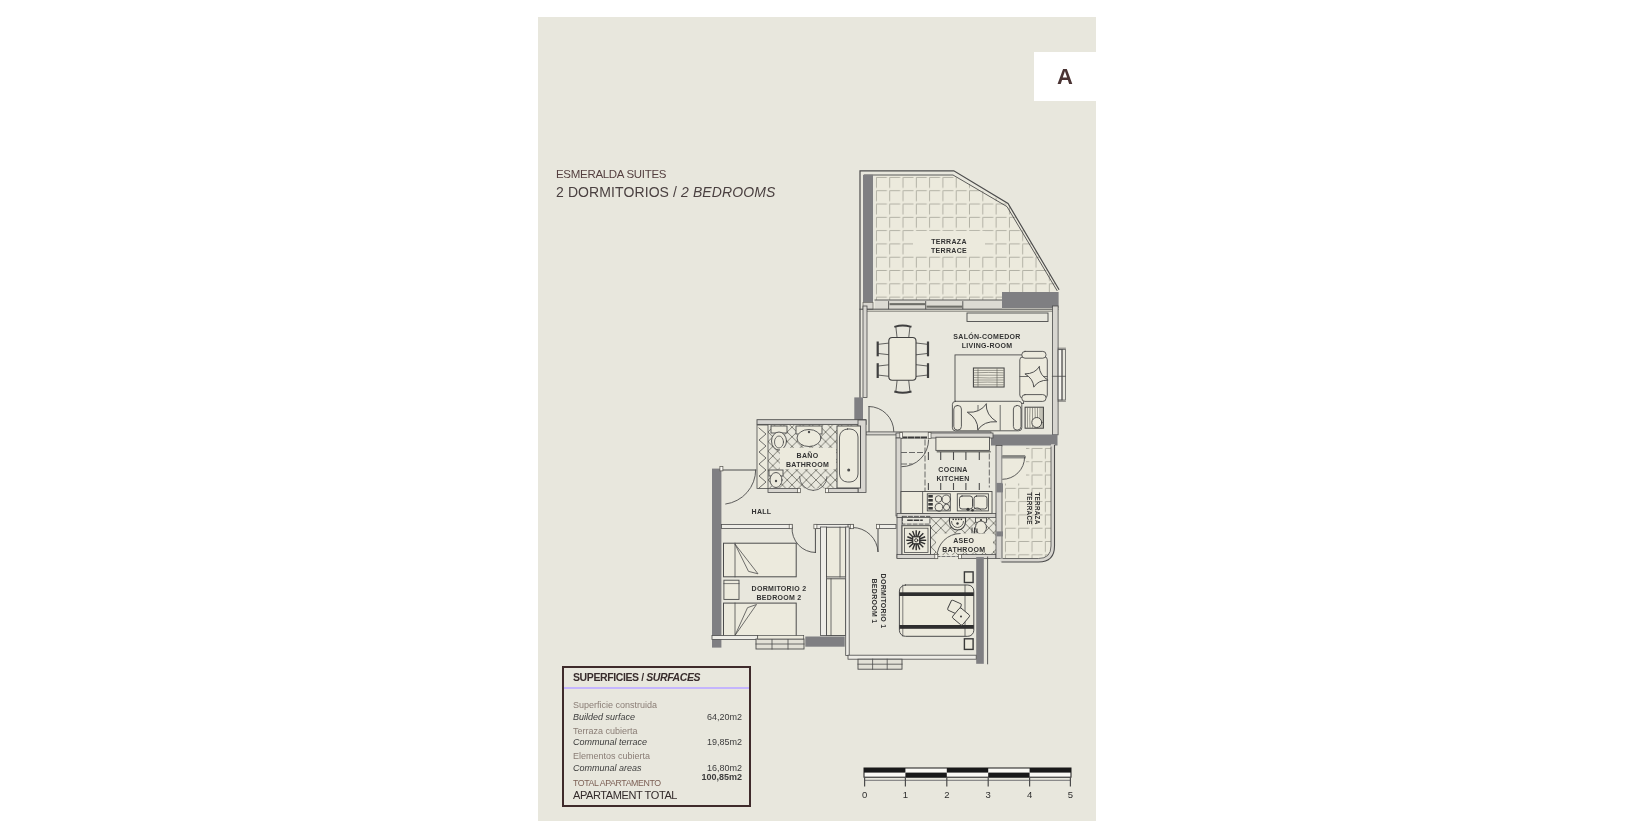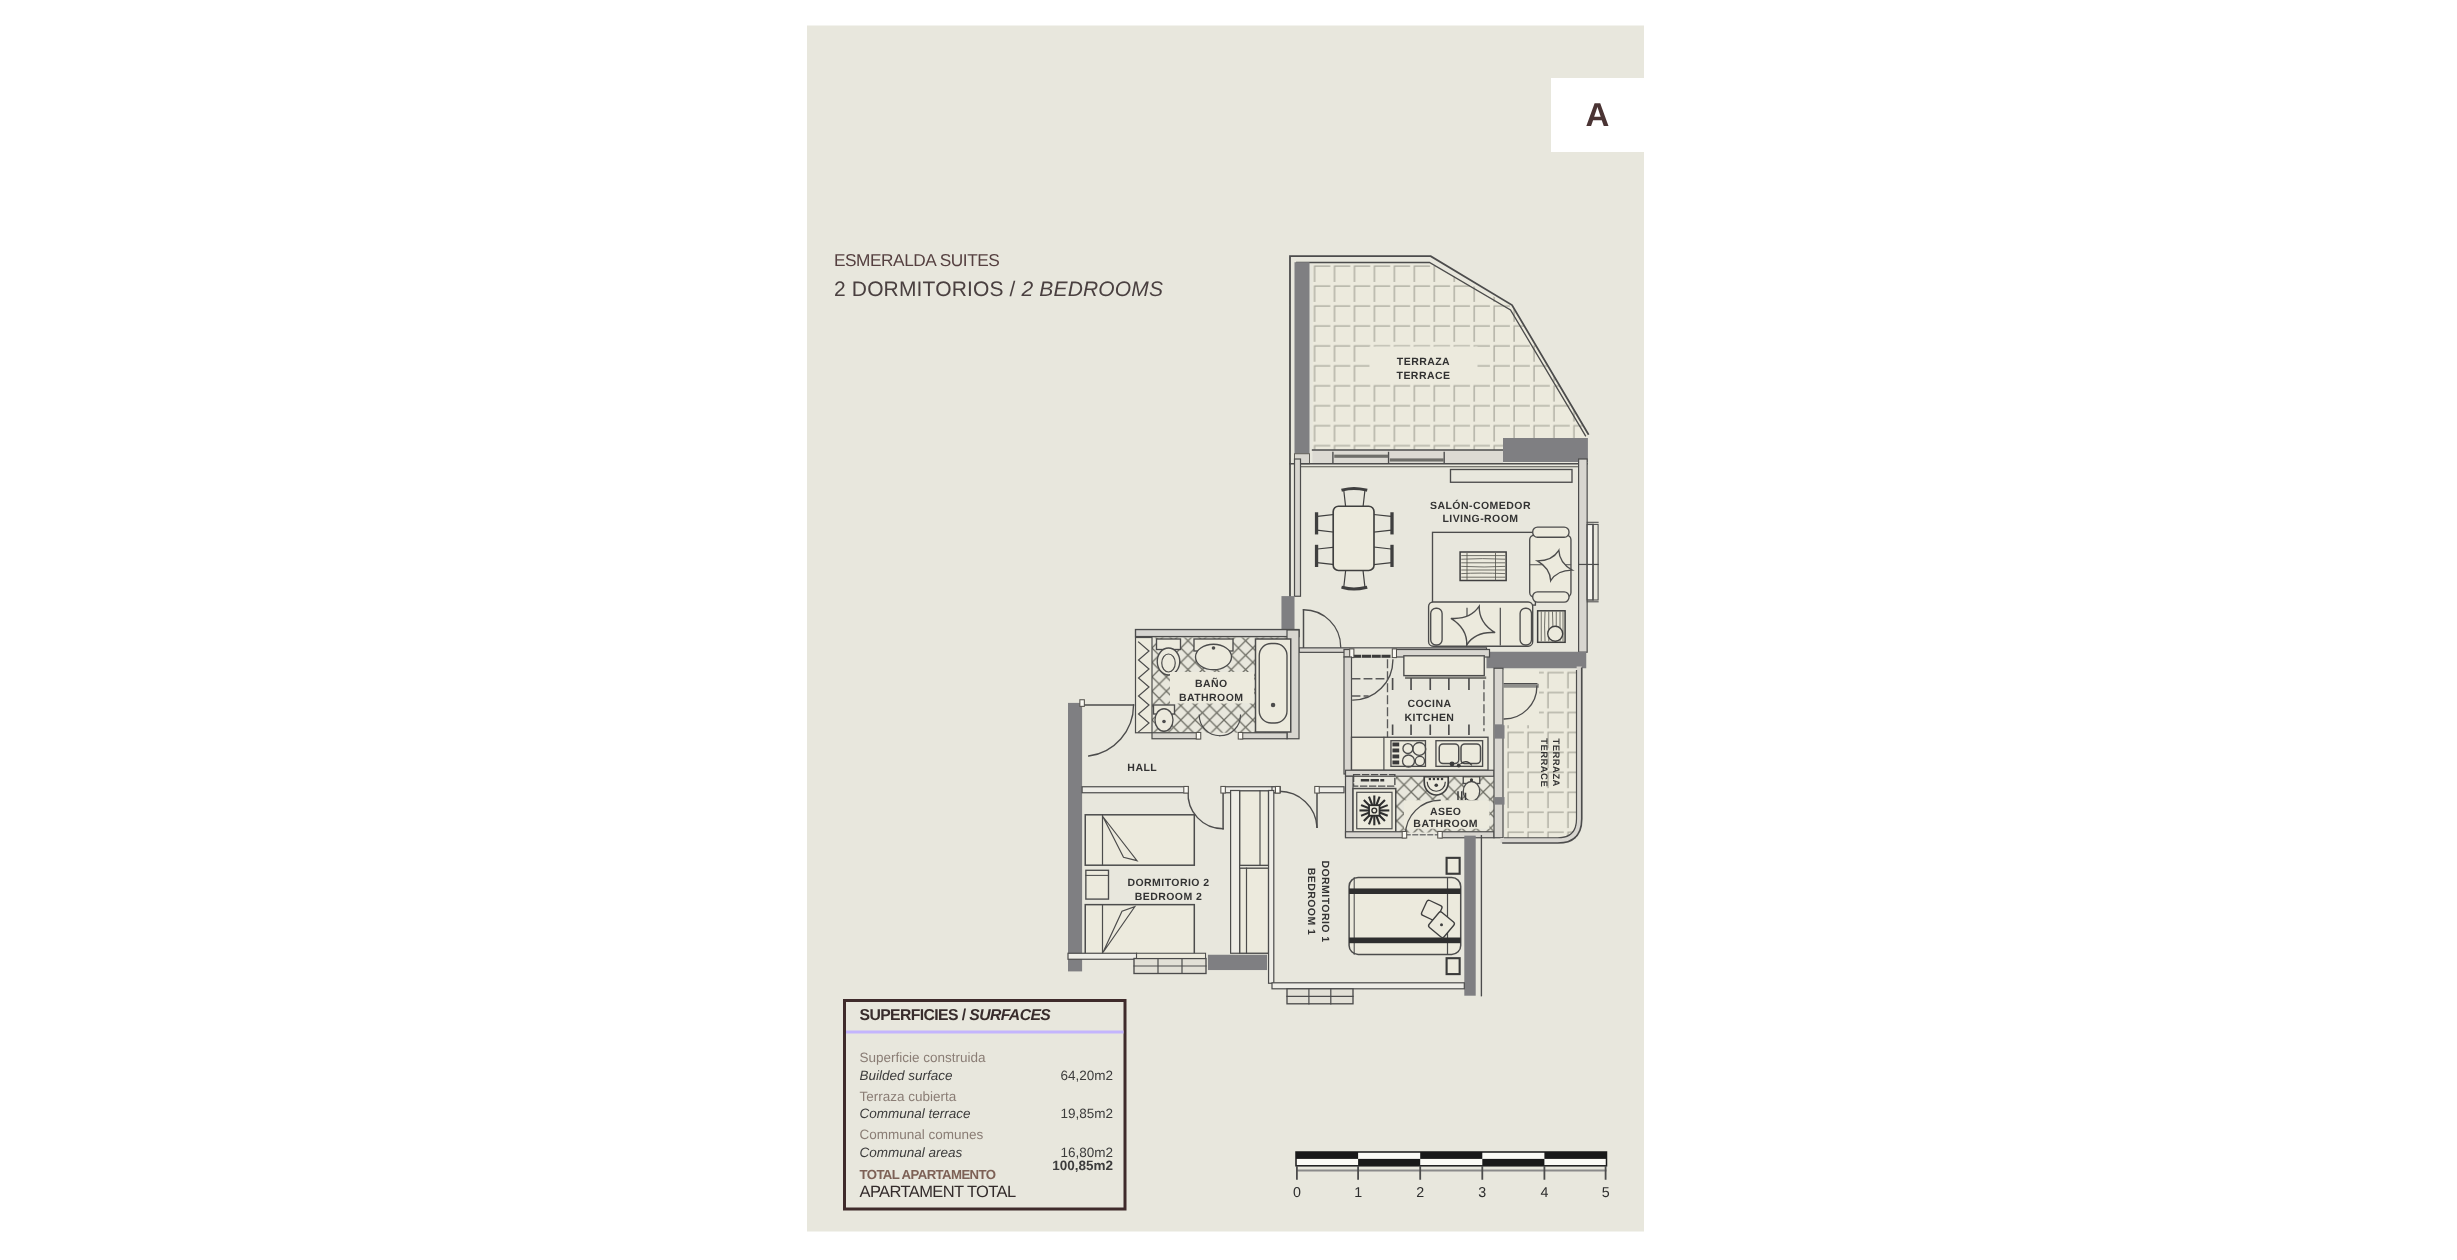--- a/index.html
+++ b/index.html
@@ -359,19 +359,19 @@
 <div id="t1">ESMERALDA SUITES</div>
 <div id="t2">2 DORMITORIOS / <i>2 BEDROOMS</i></div>
 <div id="stable">
 <div id="sthead">SUPERFICIES / <i>SURFACES</i></div>
 <div class="srow lab1" style="top:32px">Superficie construida</div>
 <div class="srow" style="top:43.5px"><i>Builded surface</i></div>
 <div class="val" style="top:43.5px">64,20m2</div>
 <div class="srow lab1" style="top:57.5px">Terraza cubierta</div>
 <div class="srow" style="top:69px"><i>Communal terrace</i></div>
 <div class="val" style="top:69px">19,85m2</div>
-<div class="srow lab1" style="top:83px">Communal comunes</div>
+<div class="srow lab1" style="top:83px">Elementos cubierta</div>
 <div class="srow" style="top:94.5px"><i>Communal areas</i></div>
 <div class="val" style="top:94.5px">16,80m2</div>
-<div class="srow" style="top:110px;font-weight:bold;color:#7d6156;font-size:8.8px;letter-spacing:-.4px">TOTAL APARTAMENTO</div>
+<div class="srow" style="top:110px;font-weight:normal;color:#7d6156;font-size:8.8px;letter-spacing:-.4px">TOTAL APARTAMENTO</div>
 <div class="srow" style="top:121.5px;font-weight:normal;color:#332b2b;font-size:11px;letter-spacing:-.4px">APARTAMENT TOTAL</div>
 <div class="val" style="top:104px;font-weight:bold">100,85m2</div>
 </div>
 
 </body></html>

